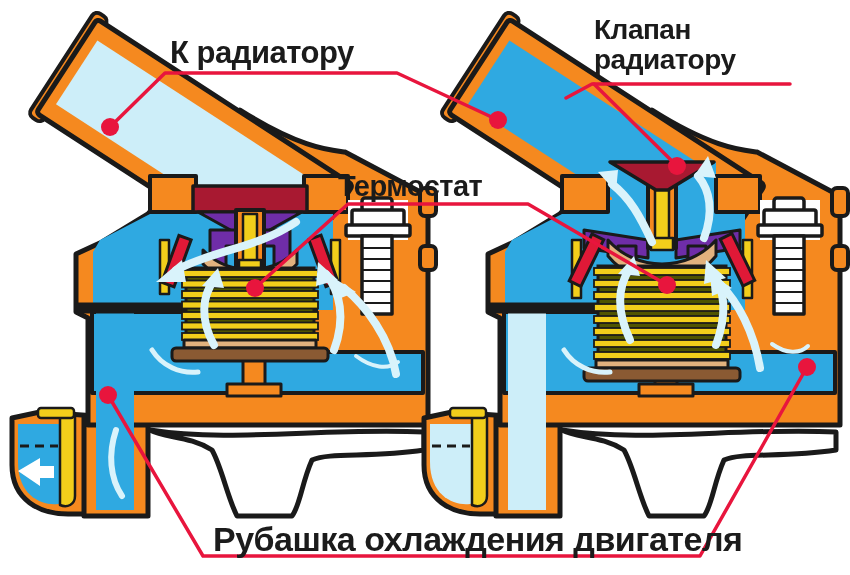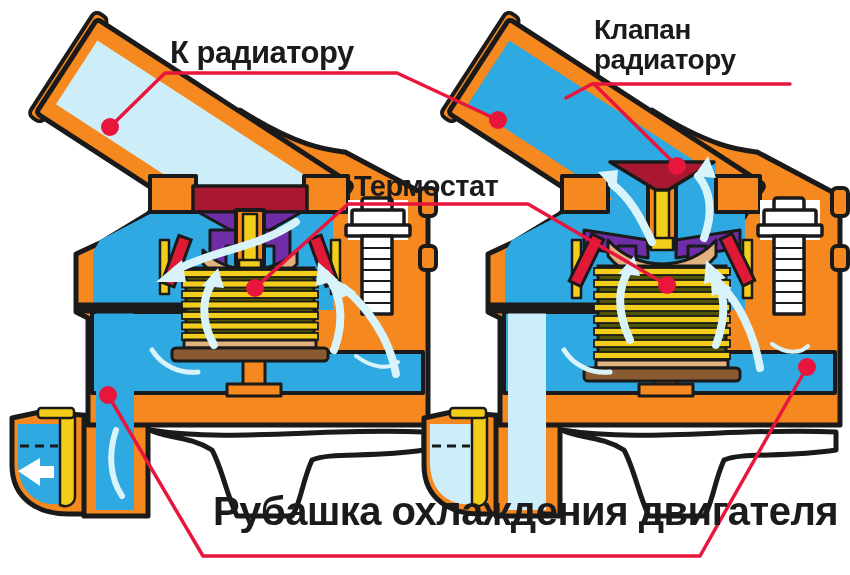--- a/index.html
+++ b/index.html
@@ -232,15 +232,15 @@
     <circle class="dot" cx="108" cy="395" r="9"></circle>
     <circle class="dot" cx="807" cy="367" r="9"></circle>
   </g>
 </svg>
 
   <div class="lbl" style="left:170px;top:37px;font-size:31px;">К радиатору</div>
   <div class="lbl" style="left:594px;top:15px;font-size:28px;">
     <div>Клапан</div>
     <div>радиатору</div>
   </div>
-  <div class="lbl" style="left:354px;top:171px;font-size:29px;">Термостат</div>
-  <div class="lbl" style="left:213px;top:490px;font-size:40px;">Рубашка охлаждения двигателя</div>
+  <div class="lbl" style="left:338px;top:171px;font-size:29px;">Термостат</div>
+  <div class="lbl" style="left:213px;top:521px;font-size:34px;">Рубашка охлаждения двигателя</div>
 </div>
 
 </body></html>

